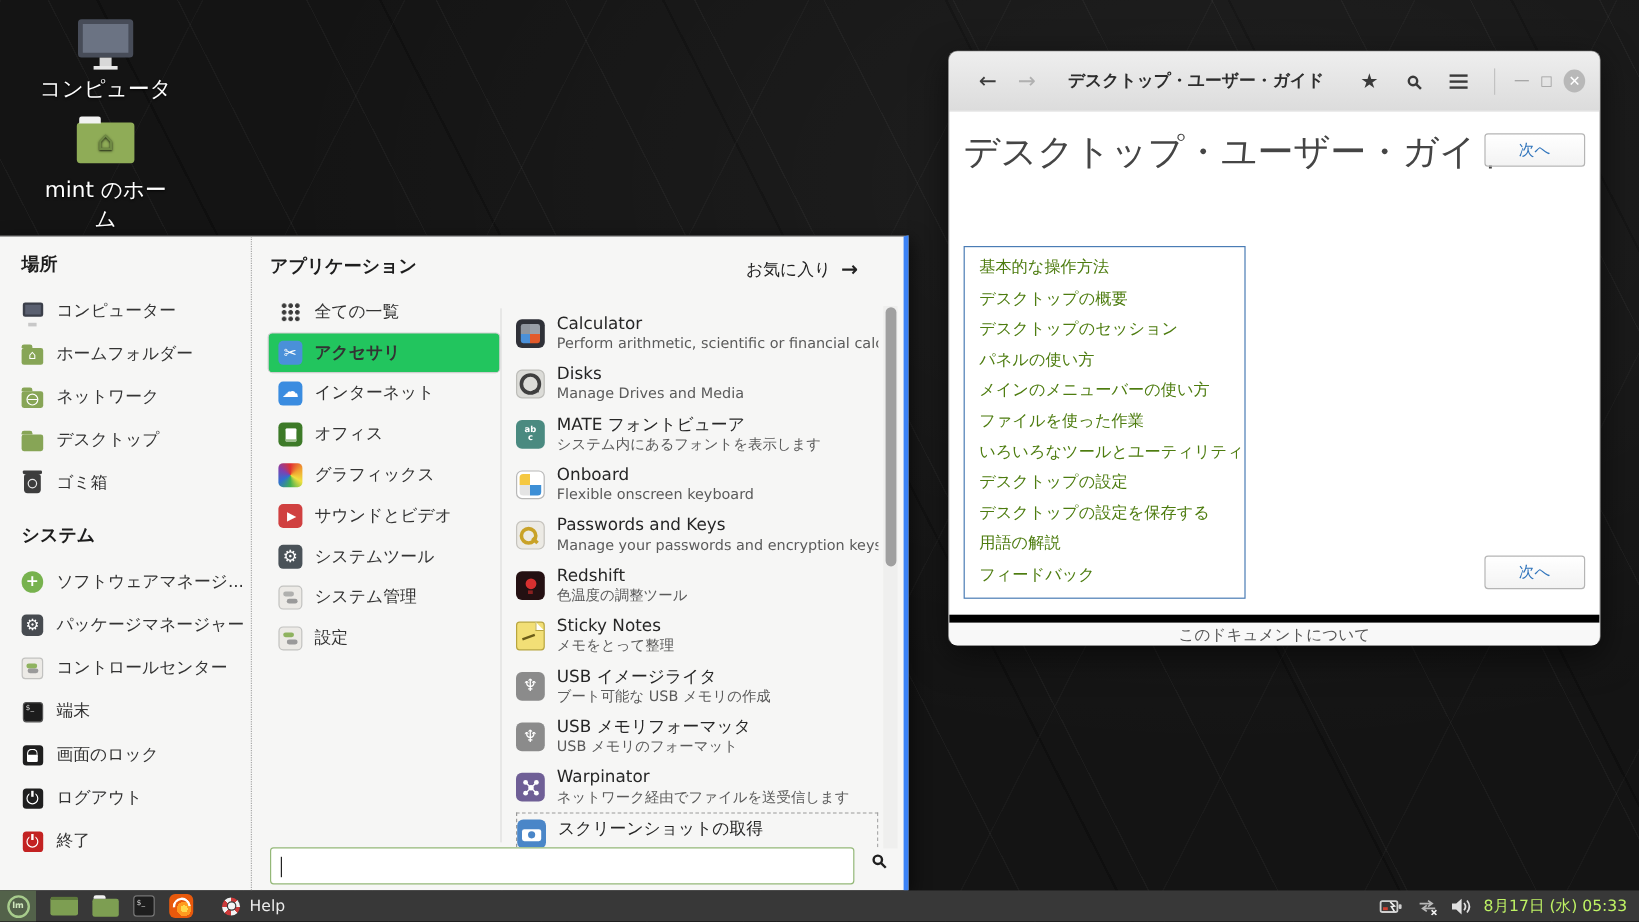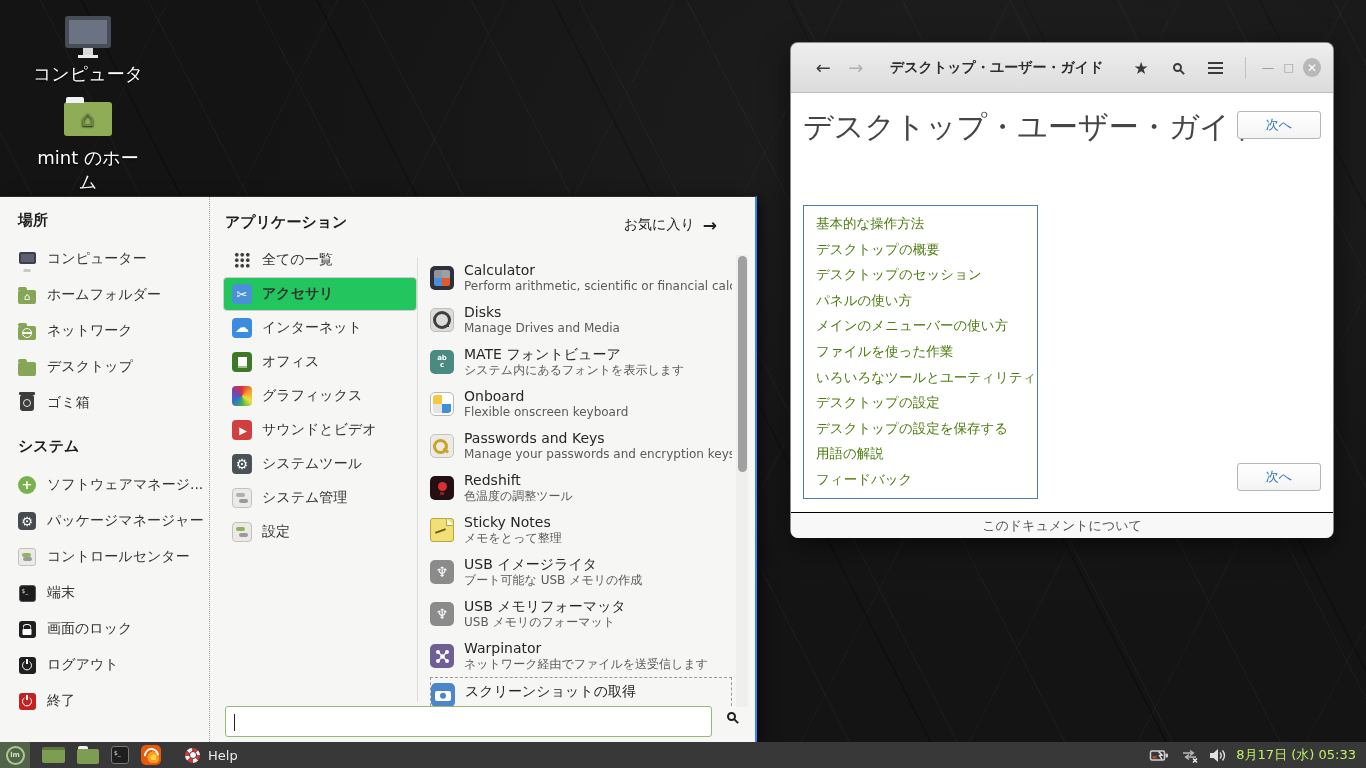--- a/index.html
+++ b/index.html
@@ -24,21 +24,21 @@
                         width:10px; height:8px; background:#d8d8d8; }
   .big-monitor::before { content:''; position:absolute; left:50%; bottom:-14px; transform:translateX(-50%);
                          width:20px; height:3px; background:#e8e8e8; z-index:1;}
   .big-folder { width:48px; height:34px; background:#8fac57; border-radius:3px; position:relative; margin-top:6px; }
   .big-folder::before { content:''; position:absolute; top:-5px; left:2px; width:18px; height:6px;
                         background:#f2f2f2; border-radius:2px 2px 0 0; }
   .big-folder::after { content:'⌂'; position:absolute; inset:0; color:#6f8a44; font-size:22px; line-height:34px; }
 
   
   .mintmenu { position:absolute; left:0; top:196px; width:757px; height:546px;
-              background:#f6f6f5; border-top:1px solid #2a2a2a; border-right:2px solid #3b82f6;
+              background:#f6f6f5; border-top:1px solid #2a2a2a; border-right:4px solid #3b82f6;
               box-shadow:4px 4px 14px rgba(0,0,0,0.55); color:#2c2c2c; }
   .m-left { position:absolute; left:0; top:0; bottom:0; width:210px; border-right:1px dotted #a8a8a8;
             padding:14px 0 0 18px; }
   .m-header { font-size:15px; font-weight:bold; color:#1d1d1d; height:22px; margin-bottom:8px; }
   .m-row { display:flex; align-items:center; height:36px; gap:11px; font-size:14px; color:#333; cursor:pointer; }
   .sys-gap { margin-top:16px; }
 
   .m-cats { position:absolute; left:225px; top:0; width:192px; padding-top:16px; }
   .cat-row { display:flex; align-items:center; height:34px; gap:10px; font-size:14px; color:#333;
              padding:0 8px; margin-left:-2px; border:1px solid transparent; cursor:pointer; }
@@ -188,21 +188,21 @@
                 display:flex; align-items:center; justify-content:center; font-size:12px; line-height:1; margin-left:4px; }
   .hw-body { position:relative; height:419px; }
   .hw-title { position:absolute; left:12px; top:14px; font-size:30px; color:#454545; white-space:nowrap; }
   .next-btn { position:absolute; right:12px; font-size:13px; color:#2e73bb;
               background:linear-gradient(#ffffff,#f3f3f3); border:1px solid #b5b5b5; border-radius:3px;
               padding:4px 28px; cursor:pointer; }
   .next-top { top:18px; }
   .next-bottom { top:370px; }
   .links-box { position:absolute; left:12px; top:112px; width:235px; border:1px solid #4a7cb5; padding:5px 0; }
   .hw-link { font-size:13.5px; color:#4d7c0f; line-height:25.6px; padding:0 12px; cursor:pointer; white-space:nowrap; }
-  .hw-footer { height:26px; background:#f8f8f8; border-top:1px solid #000000; border-radius:0 0 7px 7px;
+  .hw-footer { height:26px; background:#f8f8f8; border-top:7px solid #000000; border-radius:0 0 7px 7px;
                display:flex; align-items:center; justify-content:center; }
   .footer-link { font-size:13px; color:#555; cursor:pointer; }
 
   
   .panel { position:absolute; left:0; bottom:0; width:1366px; height:26px; background:#383838;
            display:flex; align-items:center; color:#e8e8e8; }
   .panel-left { display:flex; align-items:center; height:100%; }
   .panel-menu-btn { width:30px; height:100%; background:#53624a; display:flex; align-items:center;
                     justify-content:center; cursor:pointer; }
   .mint-logo { width:19px; height:19px; border:2px solid #a7cc8c; border-radius:50%;

